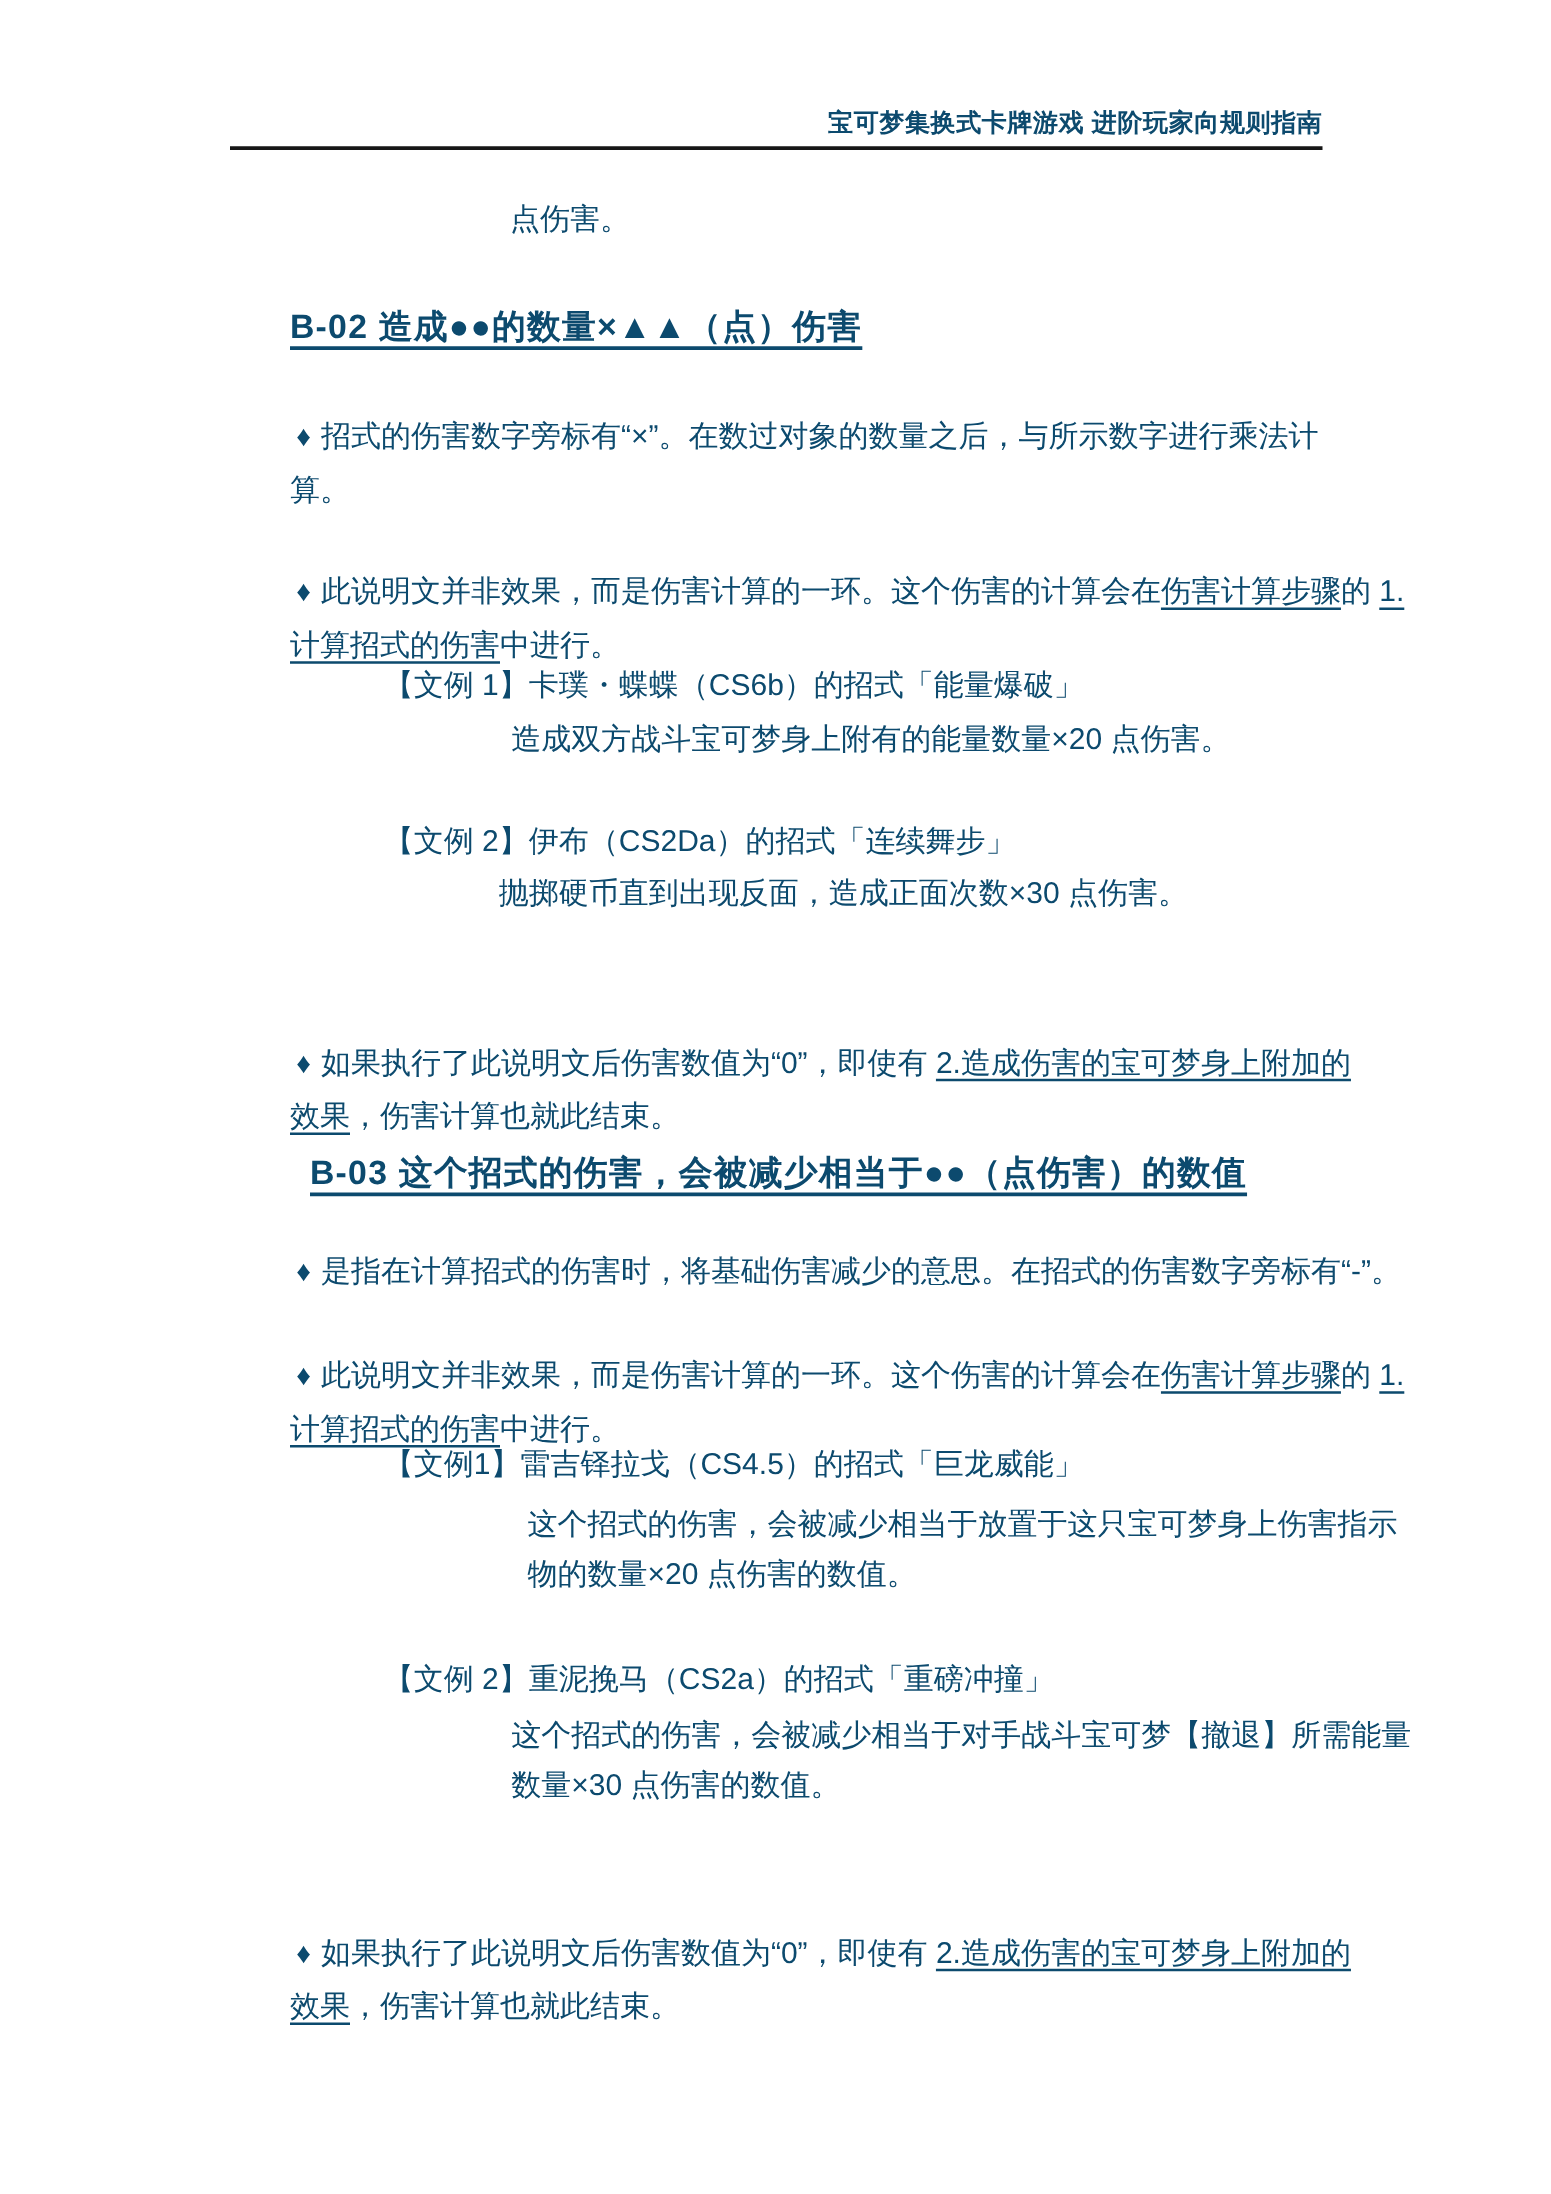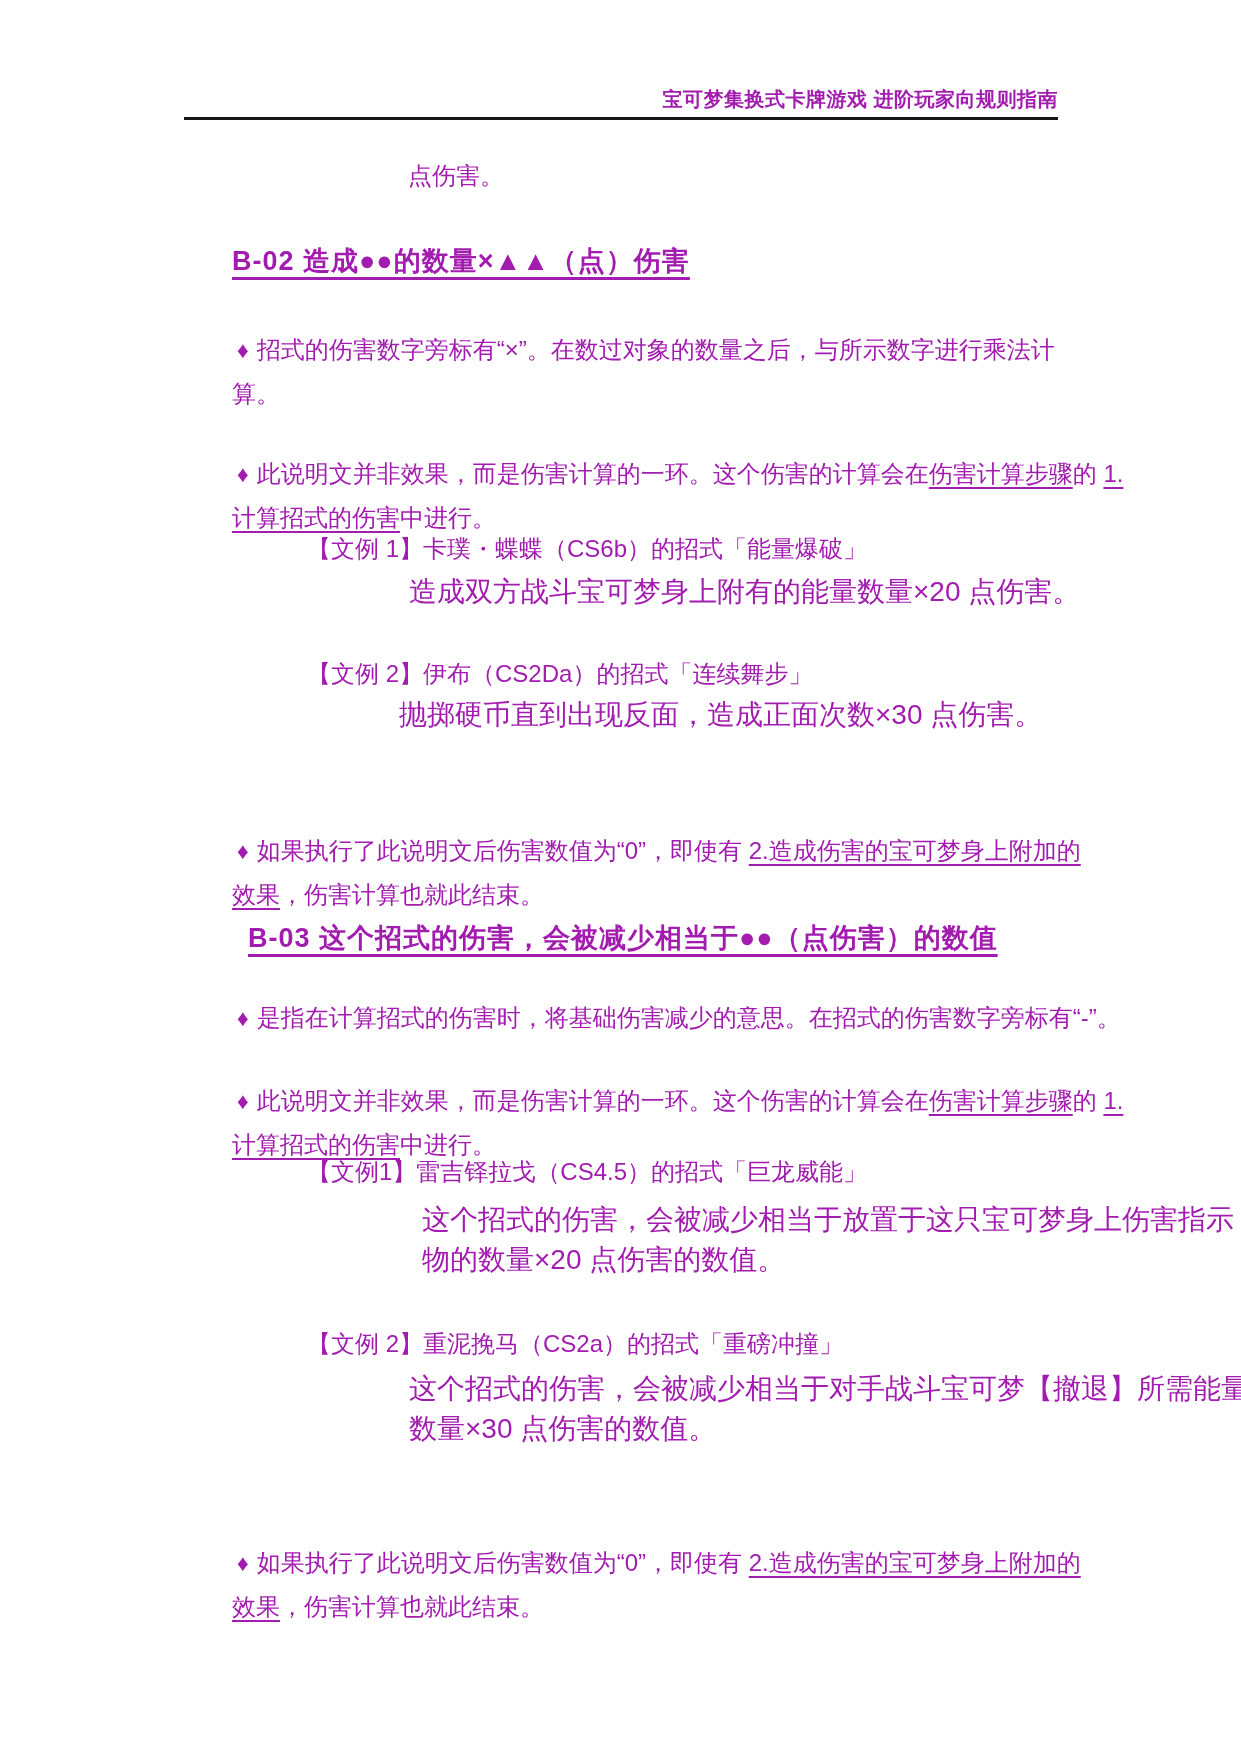--- a/index.html
+++ b/index.html
@@ -2,21 +2,21 @@
 <html lang="zh"><head>
 <meta charset="utf-8">
 <style>
   html,body{margin:0;padding:0;background:#e8e8e8;}
   .page{
     position:relative;
     width:1241px;height:1755px;
     margin:0 auto;
     background:#ffffff;
     font-family:"Liberation Sans", sans-serif;
-    color:#a21caf;
+    color:#0c4a6e;
     overflow:hidden;
   }
   .abs{position:absolute;}
   .nw{white-space:nowrap;}
   .page-header{
     font-size:20px;
     font-weight:600;
     letter-spacing:.5px;
     line-height:24px;
   }
@@ -27,21 +27,21 @@
   .heading{
     font-size:27px;
     font-weight:bold;
     letter-spacing:1px;
     line-height:36px;
     text-decoration:underline;
     text-decoration-thickness:2.5px;
     text-underline-offset:7px;
   }
   .ex-title{font-size:24px;line-height:34px;}
-  .ex-body{font-size:28px;line-height:40px;}
+  .ex-body{font-size:24px;line-height:40px;}
   .u{
     text-decoration:underline;
     text-decoration-thickness:2px;
     text-underline-offset:5px;
   }
 </style>
 </head>
 <body>
 
 <div class="page">

